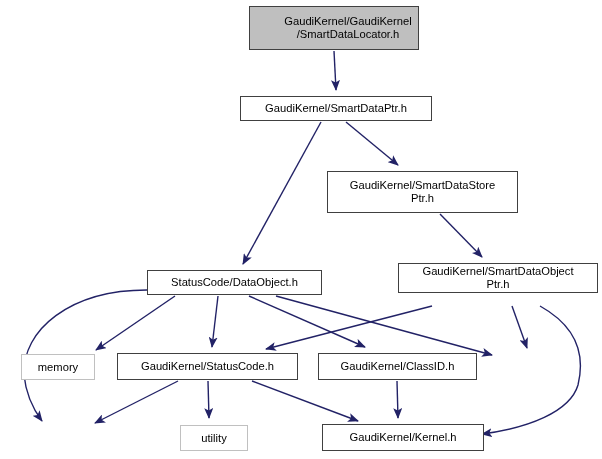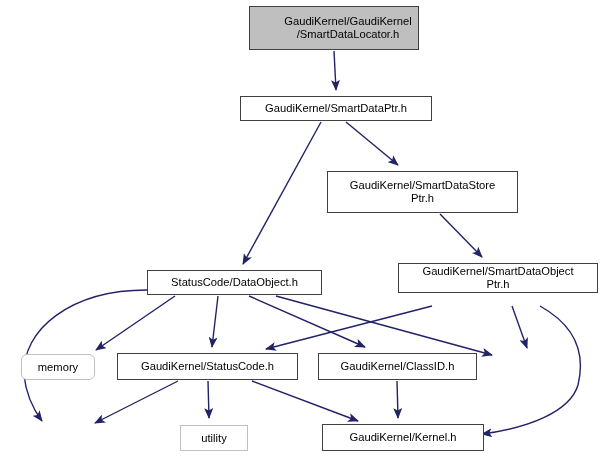--- a/index.html
+++ b/index.html
@@ -67,21 +67,21 @@
   <div class="node project" style="left:240px;top:96px;width:192px;height:25px;">GaudiKernel/SmartDataPtr.h</div>
 
   <div class="node project" style="left:327px;top:171px;width:191px;height:42px;">GaudiKernel/SmartDataStore
 Ptr.h</div>
 
   <div class="node project" style="left:398px;top:263px;width:200px;height:30px;">GaudiKernel/SmartDataObject
 Ptr.h</div>
 
   <div class="node project" style="left:147px;top:270px;width:175px;height:25px;">StatusCode/DataObject.h</div>
 
-  <div class="node system" style="left:21px;top:354px;width:74px;height:26px;border-radius:6px;">memory</div>
+  <div class="node system" style="left:21px;top:354px;width:74px;height:26px;">memory</div>
 
   <div class="node project" style="left:117px;top:353px;width:181px;height:27px;">GaudiKernel/StatusCode.h</div>
 
   <div class="node project" style="left:318px;top:353px;width:159px;height:27px;">GaudiKernel/ClassID.h</div>
 
 
 
   <div class="node system" style="left:180px;top:425px;width:68px;height:26px;">utility</div>
 
   <div class="node project" style="left:322px;top:424px;width:162px;height:27px;">GaudiKernel/Kernel.h</div>

